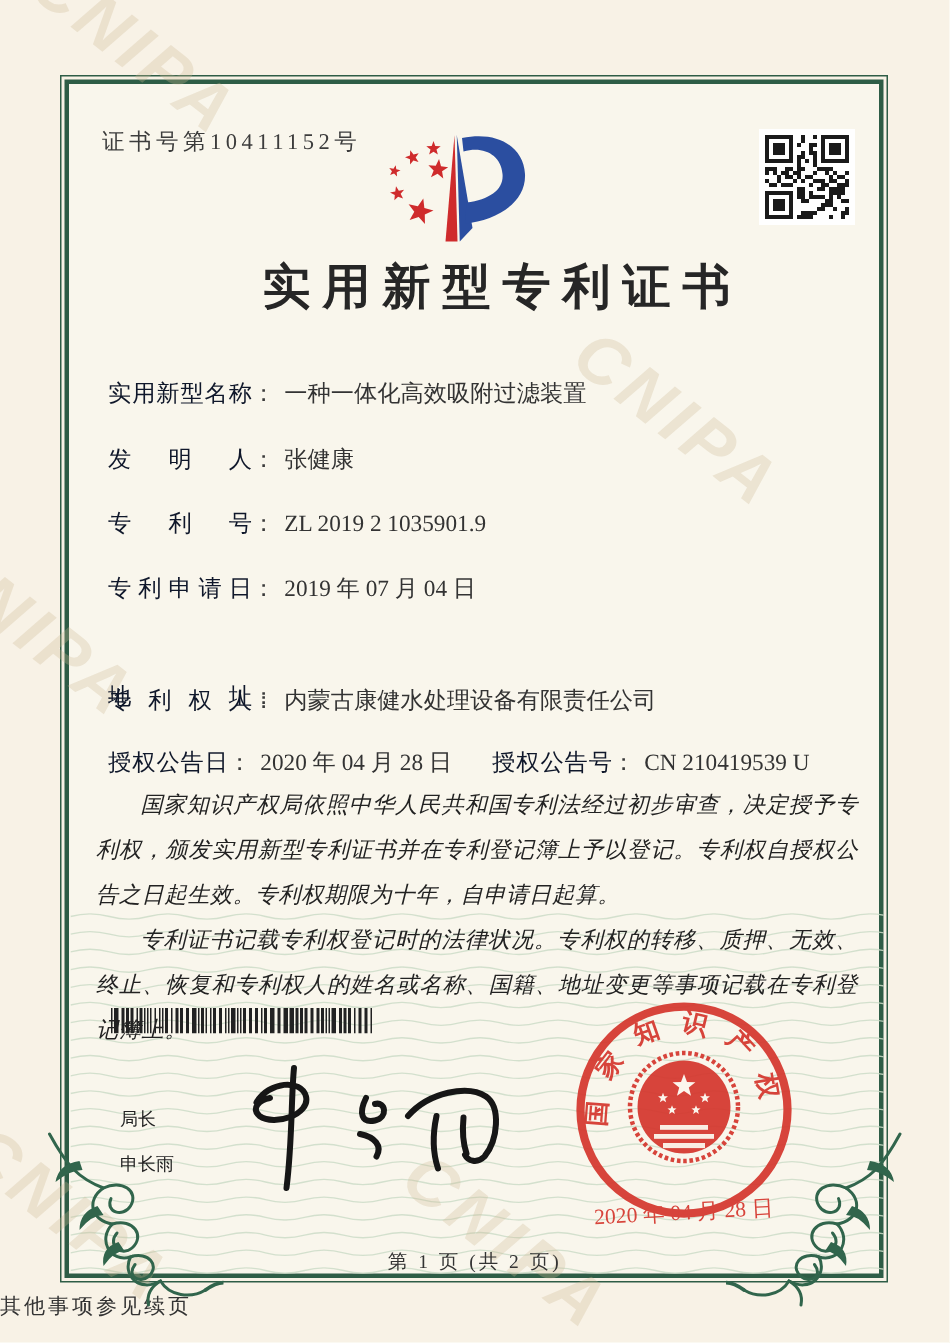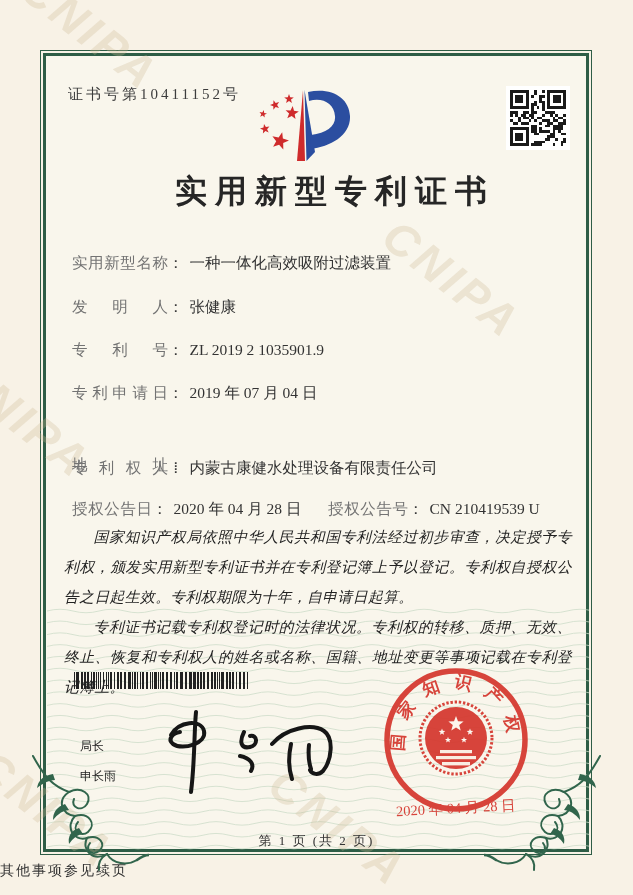--- a/index.html
+++ b/index.html
@@ -23,21 +23,21 @@
 
   .cert-no{position:absolute;left:68px;top:85px;font-size:15px;letter-spacing:3px;color:#3c3c3c;}
   .logo{position:absolute;left:252px;top:88px;}
   .qr{position:absolute;left:506px;top:86px;width:64px;height:64px;background:#fff;
       display:flex;align-items:center;justify-content:center;}
   .title{position:absolute;left:0;right:0;top:170px;text-align:center;font-size:32px;
          font-weight:bold;letter-spacing:8px;color:#262626;padding-left:37px;}
 
   .fields{position:absolute;left:72px;top:0;width:492px;font-size:15.5px;color:#333;}
   .frow{position:absolute;left:0;display:flex;line-height:25px;width:100%;}
-  .flabel{width:96px;text-align:justify;text-align-last:justify;color:#737373;flex:none;}
+  .flabel{width:96px;text-align:justify;text-align-last:justify;color:#0f172a;flex:none;}
   .fcolon{flex:none;color:#3a3a3a;margin-right:6px;}
   .fvalue{flex:1;}
   .addr .fvalue{line-height:23px;max-width:392px;}
   .grant{display:flex;align-items:center;}
   .grant-left{display:flex;width:256px;flex:none;}
   .grant-right{display:flex;}
   .grant .flabel{width:80px;}
 
   .body-text{position:absolute;left:64px;top:522px;width:508px;font-size:14.8px;
              line-height:30px;color:#222;text-align:justify;font-style:italic;}

